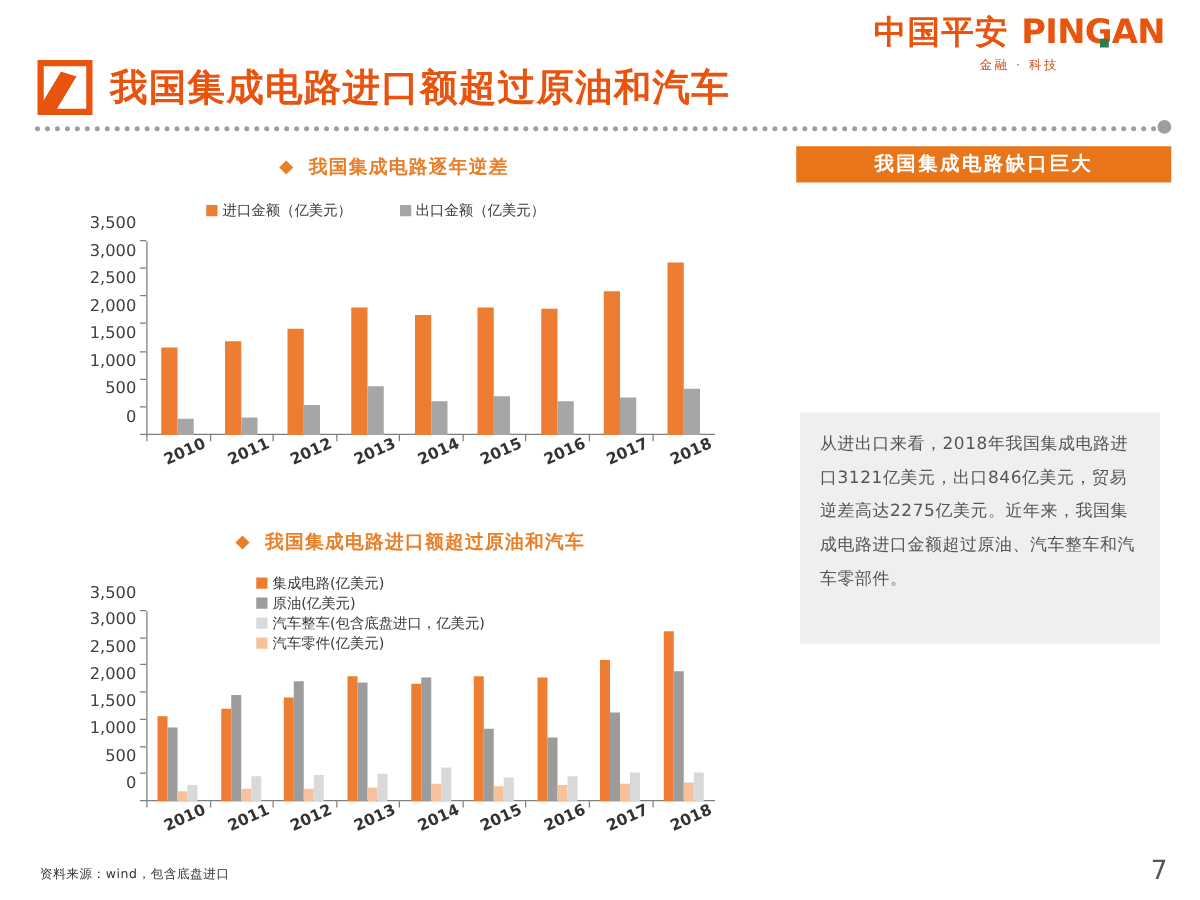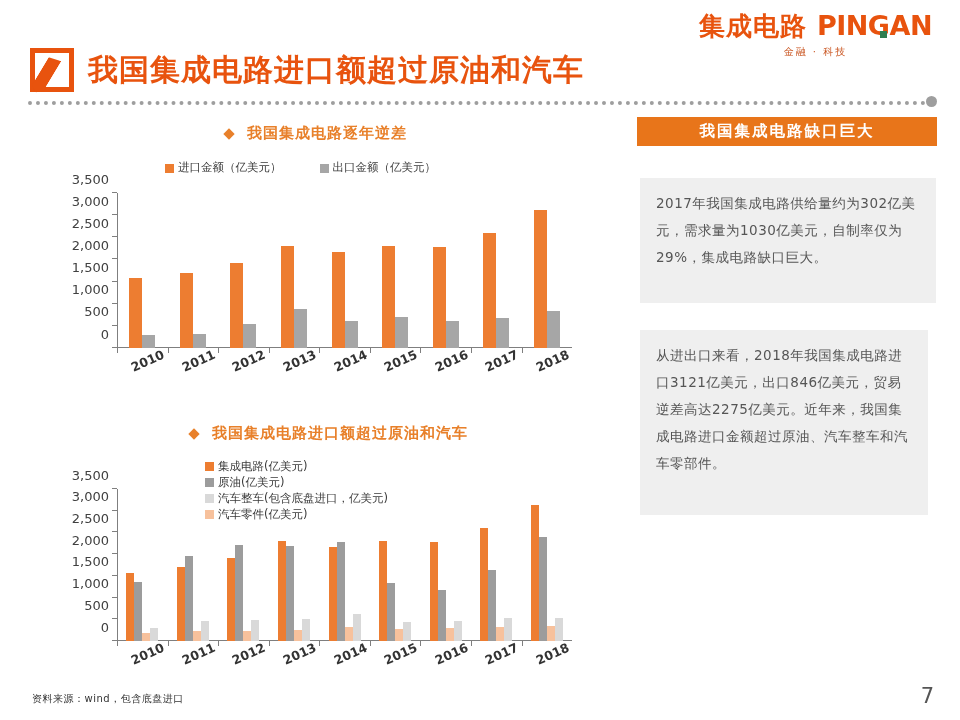--- a/index.html
+++ b/index.html
@@ -58,21 +58,21 @@
   }
   .sec-head .diamond{
     width:8px;height:8px;background:#E8802A;transform:rotate(45deg);display:inline-block;
   }
 
   
   .chart{position:absolute;}
   .legend{position:absolute;font-size:11.5px;color:#3a3a3a;}
   .legend .li{display:flex;align-items:center;gap:4px;white-space:nowrap;line-height:16px;}
   .legend .sw{width:9px;height:9px;display:inline-block;flex:0 0 auto;}
-  .legend.row{display:flex;gap:38px;font-family:Liberation Mono, monospace;}
+  .legend.row{display:flex;gap:38px;}
 
   .plot{position:absolute;}
   .axis-v{position:absolute;left:0;top:0;width:1px;height:100%;background:#7f7f7f;}
   .axis-h{position:absolute;left:0;bottom:0;width:100%;height:1px;background:#7f7f7f;}
   .tick{position:absolute;left:-5px;width:5px;height:1px;background:#7f7f7f;}
   .ylab{
     position:absolute;right:100%;margin-right:8px;font-size:13px;color:#404040;
     transform:translateY(-50%);white-space:nowrap;
   }
   .bars{position:absolute;left:0;bottom:0;width:100%;height:100%;display:flex;}
@@ -100,21 +100,21 @@
   }
   .pageno{position:absolute;right:26px;top:684px;font-size:21px;color:#555;}
 </style>
 </head>
 <body>
 
 <div class="slide">
 
   <div class="logo-wrap">
     <div class="logo-main">
-      <span class="logo-cn">集成电路</span>
+      <span class="logo-cn">中国平安</span>
       <span class="logo-en">
         <span>PINGAN</span>
         <span class="sq"></span>
       </span>
     </div>
     <div class="logo-sub">金融 · 科技</div>
   </div>
 
   <div class="title-row">
     <span class="pencil-icon">
@@ -334,21 +334,20 @@
         <div class="ylab" style="bottom: 71.4286%; margin-bottom: -0.5px;">2,500</div>
         <div class="tick" style="bottom: 85.7143%;"></div>
         <div class="ylab" style="bottom: 85.7143%; margin-bottom: -0.5px;">3,000</div>
         <div class="tick" style="bottom: 100%;"></div>
         <div class="ylab" style="bottom: 100%; margin-bottom: -0.5px;">3,500</div>
       </div>
   </div>
 
   <div class="banner" style="left:637px;top:117px;width:300px;height:29px;">我国集成电路缺口巨大</div>
 
-  <div class="tbox" style="left:640px;top:178px;width:296px;height:125px;">2017年我国集成电路供给量约为302亿美元，需求量为1030亿美元，自制率仅为29%，集成电路缺口巨大。</div>
 
   <div class="tbox" style="left:640px;top:330px;width:288px;height:185px;">从进出口来看，2018年我国集成电路进口3121亿美元，出口846亿美元，贸易逆差高达2275亿美元。近年来，我国集成电路进口金额超过原油、汽车整车和汽车零部件。</div>
 
 
   <div class="source">资料来源：wind，包含底盘进口</div>
   <div class="pageno">7</div>
 
 </div>
 
 </body></html>

